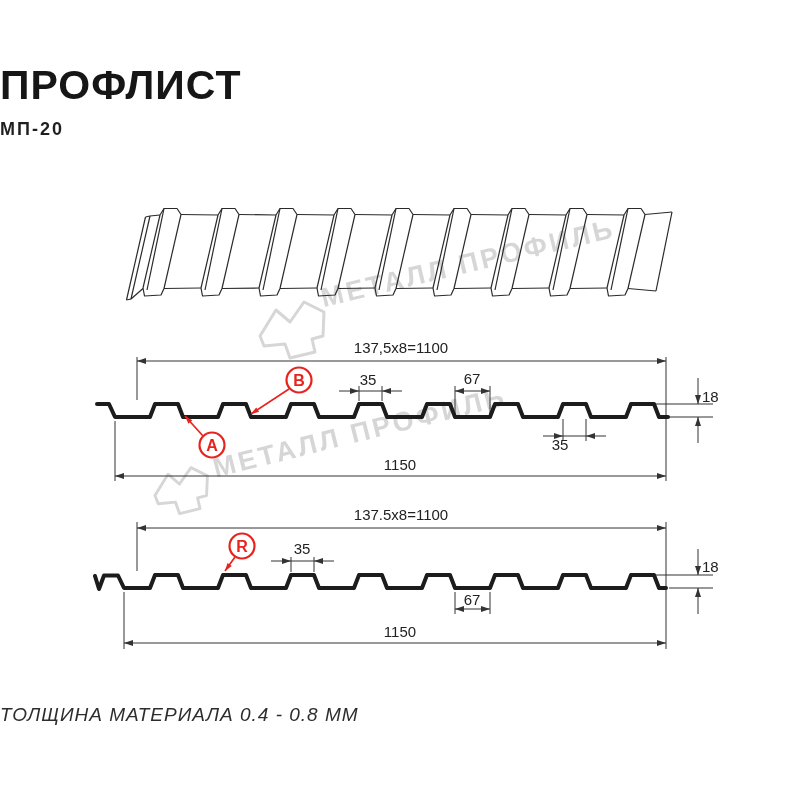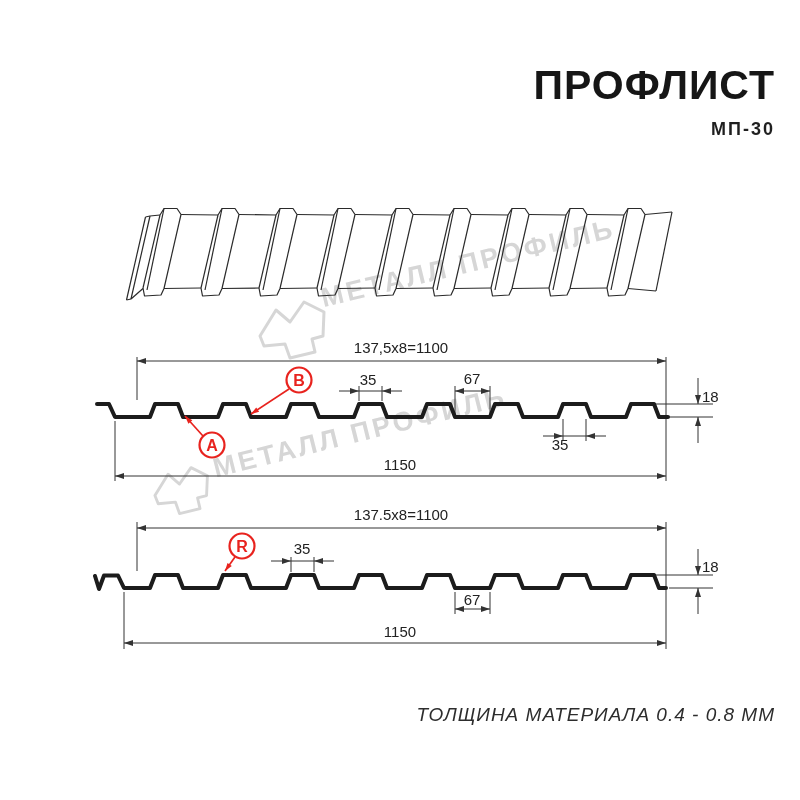--- a/index.html
+++ b/index.html
@@ -1,33 +1,33 @@
 <!DOCTYPE html>
 <html><head>
 <meta charset="utf-8">
 <style>
   html,body{margin:0;padding:0;background:#fff;}
   #stage{position:relative;width:800px;height:800px;background:#fff;overflow:hidden;
          font-family:"Liberation Sans",sans-serif;}
-  .ctext{position:absolute;left:0;width:775px;text-align:right;}
+  .ctext{position:absolute;left:0;width:775px;text-align:left;}
   #title{top:62px;font-size:41px;font-weight:800;letter-spacing:1px;color:#161616;}
   #subtitle{top:119px;font-size:18px;font-weight:600;letter-spacing:2px;color:#1f1f1f;}
   #footer{top:704px;font-size:19px;font-weight:500;letter-spacing:1px;color:#2d2d2d;font-style:italic;}
   svg{position:absolute;top:0;left:0;}
   .dt{font-family:"Liberation Sans",sans-serif;font-size:15px;fill:#222;}
   .wm{font-family:"Liberation Sans",sans-serif;font-size:27px;font-weight:bold;letter-spacing:3px;}
   .lbl{font-family:"Liberation Sans",sans-serif;font-size:16px;font-weight:bold;}
 </style>
 </head>
 <body>
 
 <div id="stage">
 
   <div id="title" class="ctext">ПРОФЛИСТ</div>
-  <div id="subtitle" class="ctext">МП-30</div>
+  <div id="subtitle" class="ctext">МП-20</div>
   <div id="footer" class="ctext">ТОЛЩИНА МАТЕРИАЛА 0.4 - 0.8 ММ</div>
 
   <svg id="draw" width="800" height="800" viewBox="0 0 800 800">
 
     <g id="g3dfill">
         <polygon points="146,217 158,208 648,207 672,212 671,216 656,292 648,297 138,302 127,301 127,297" fill="#fff"></polygon>
       </g>
 
     <g>
       <path id="logo1" d="M6,36 L22,10 L36,22 L50,2 L70,12 L69,36 L58,39 L61,52 L36,58 L31,44 L10,46 Z" transform="translate(254,300)" fill="#ffffff" stroke-width="3" stroke-linejoin="round" stroke="#d6d6d6"></path>

